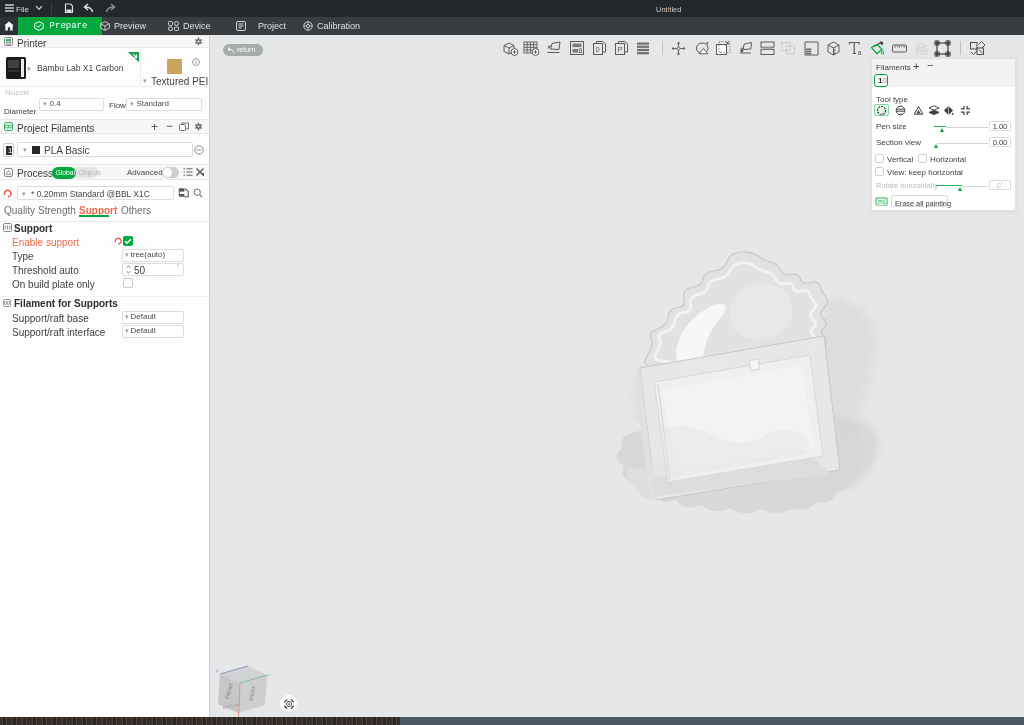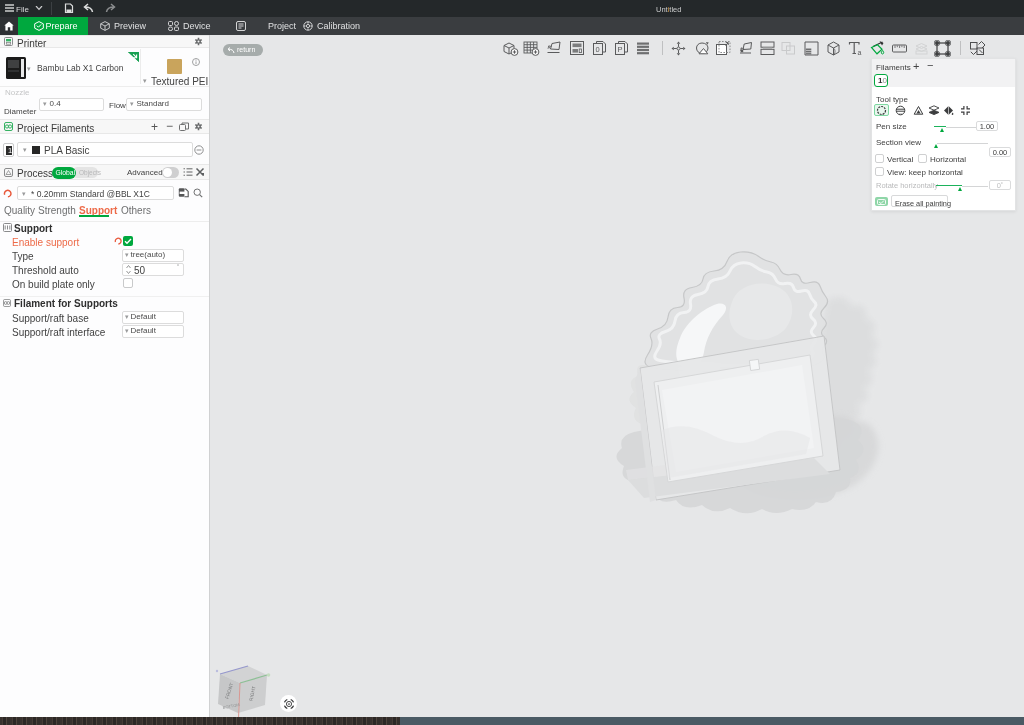--- a/index.html
+++ b/index.html
@@ -9,21 +9,21 @@
 
   
   #titlebar { position:absolute; left:0; top:0; width:1024px; height:17px; background:#24282A; }
   #titlebar .ico { position:absolute; top:3px; }
   .tb-txt { color:#d8d9da; font-size:8px; }
 
   
   #tabbar { position:absolute; left:0; top:17px; width:1024px; height:18px; background:#3A3D40; }
   #homebtn { position:absolute; left:0; top:0; width:18px; height:18px; background:#2E3134; }
   .tab { position:absolute; top:0; height:18px; color:#DFE0E1; font-size:9px; line-height:18px; }
-  #tab-prepare { left:18px; width:70px; background:#00A83E; color:#fff; text-align:center; }
+  #tab-prepare { left:18px; width:84px; background:#00A83E; color:#fff; text-align:center;font-family:Liberation Mono, monospace; }
 
   
   #sidebar { position:absolute; left:0; top:35px; width:210px; height:682px; background:#FDFDFE; border-right:1px solid #D0D1D2; }
   .schead { position:absolute; left:0; width:209px; background:#F7F7F7; border-top:1px solid #E8E8E8; border-bottom:1px solid #E8E8E8; }
   .slab { position:absolute; color:#424242; font-size:10px; white-space:nowrap; }
   .faint { color:#C4C5C6; }
   .sinput { position:absolute; border:1px solid #DCDCDC; border-radius:2px; background:#fff; font-size:8px; color:#4a4a4a; white-space:nowrap; }
   .caret { color:#9a9b9c; font-size:7px; }
 
   
@@ -97,21 +97,21 @@
         </svg>
       <span style="margin-left:15px">Device</span>
     </div>
     <div class="tab" style="left:236px;">
       <svg style="position:absolute;left:0px;top:4px" width="10" height="10" viewBox="0 0 10 10">
           <rect x="0.5" y="0.5" width="9" height="9" rx="1.5" fill="none" stroke="#d4d5d6"></rect>
           <line x1="2.5" y1="3" x2="7.5" y2="3" stroke="#d4d5d6"></line>
           <line x1="2.5" y1="5" x2="7.5" y2="5" stroke="#d4d5d6"></line>
           <line x1="2.5" y1="7" x2="5.5" y2="7" stroke="#d4d5d6"></line>
         </svg>
-      <span style="margin-left:32px">Project</span>
+      <span style="margin-left:22px">Project</span>
     </div>
     <div class="tab" style="left:303px;">
       <svg style="position:absolute;left:0px;top:4px" width="10" height="10" viewBox="0 0 10 10">
           <circle cx="5" cy="5" r="4.2" fill="none" stroke="#d4d5d6"></circle>
           <circle cx="5" cy="5" r="1.6" fill="none" stroke="#d4d5d6"></circle>
           <g stroke="#d4d5d6">
             <line x1="5" y1="0.8" x2="5" y2="2.6"></line>
             <line x1="5" y1="7.4" x2="5" y2="9.2"></line>
             <line x1="0.8" y1="5" x2="2.6" y2="5"></line>
             <line x1="7.4" y1="5" x2="9.2" y2="5"></line>
@@ -567,25 +567,25 @@
         <path d="M1 1 L4.5 1 L4.5 2.2 L2.2 2.2 L2.2 4.5 L1 4.5 Z" transform="rotate(180 2.75 2.75)"></path>
         <path d="M6.5 1 L10 1 L10 4.5 L8.8 4.5 L8.8 2.2 L6.5 2.2 Z" transform="rotate(180 8.25 2.75)"></path>
         <path d="M1 6.5 L2.2 6.5 L2.2 8.8 L4.5 8.8 L4.5 10 L1 10 Z" transform="rotate(180 2.75 8.25)"></path>
         <path d="M8.8 6.5 L10 6.5 L10 10 L6.5 10 L6.5 8.8 L8.8 8.8 Z" transform="rotate(180 8.25 8.25)"></path>
       </g>
     </svg>
     <span class="rp-lab" style="left:4px; top:63px;">Pen size</span>
     <div class="abs" style="left:62px; top:67px; width:12px; height:1px; background:#1CB25B;"></div>
     <div class="abs" style="left:74px; top:67.5px; width:42px; height:1px; background:#D4D5D6;"></div>
     <div class="abs" style="left:68px; top:69px; width:0; height:0; border-left:2.5px solid transparent; border-right:2.5px solid transparent; border-bottom:4.5px solid #00A83E;"></div>
-    <div class="valbox" style="left:104px; top:62px;">1.00</div>
+    <div class="valbox" style="left:117px; top:62px;">1.00</div>
     <span class="rp-lab" style="left:4px; top:79px;">Section view</span>
     <div class="abs" style="left:65px; top:83.5px; width:51px; height:1px; background:#D4D5D6;"></div>
     <div class="abs" style="left:62px; top:85px; width:0; height:0; border-left:2.5px solid transparent; border-right:2.5px solid transparent; border-bottom:4.5px solid #00A83E;"></div>
-    <div class="valbox" style="left:117px; top:88px;">0.00</div>
+    <div class="valbox" style="left:117px; top:78px;">0.00</div>
     <div class="abs" style="left:3px; top:95px; width:9px; height:9px; border:1px solid #CFD0D1; border-radius:2px;"></div>
     <span class="rp-lab" style="left:15px; top:96px;">Vertical</span>
     <div class="abs" style="left:46px; top:95px; width:9px; height:9px; border:1px solid #CFD0D1; border-radius:2px;"></div>
     <span class="rp-lab" style="left:58px; top:96px;">Horizontal</span>
     <div class="abs" style="left:3px; top:108px; width:9px; height:9px; border:1px solid #CFD0D1; border-radius:2px;"></div>
     <span class="rp-lab" style="left:15px; top:109px;">View: keep horizontal</span>
     <span class="rp-lab rp-faint" style="left:4px; top:122px; font-size:7.5px;">Rotate horizontally</span>
     <div class="abs" style="left:64px; top:126px; width:26px; height:1px; background:#1CB25B;"></div>
     <div class="abs" style="left:90px; top:126.5px; width:26px; height:1px; background:#D4D5D6;"></div>
     <div class="abs" style="left:86px; top:128px; width:0; height:0; border-left:2.5px solid transparent; border-right:2.5px solid transparent; border-bottom:4.5px solid #00A83E;"></div>

